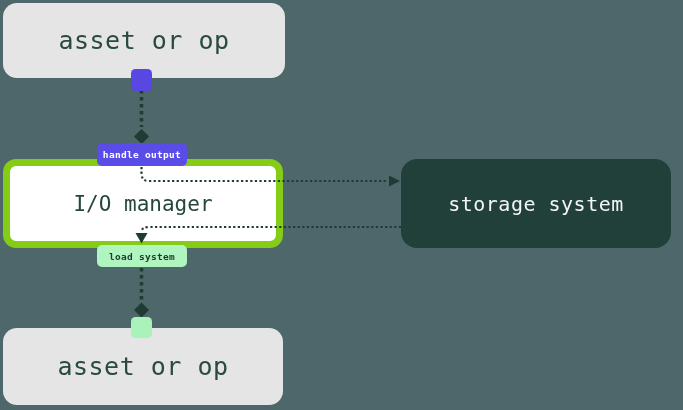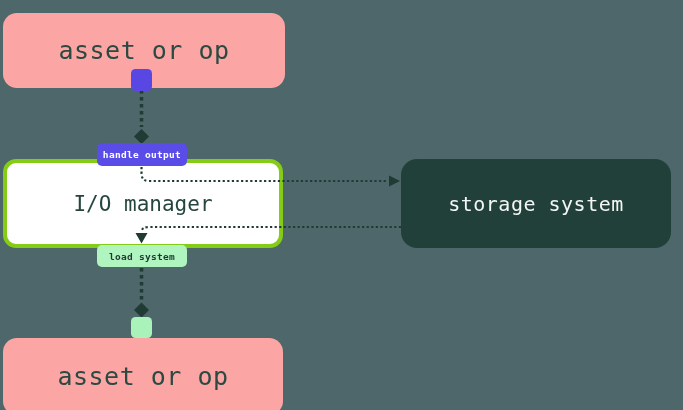--- a/index.html
+++ b/index.html
@@ -15,37 +15,36 @@
     position: absolute;
     display: flex;
     align-items: center;
     justify-content: center;
     box-sizing: border-box;
   }
   .asset-box {
     left: 3px;
     width: 282px;
     height: 75px;
-    background: #fca5a5;
+    background: #e5e5e5;
     border-radius: 14px;
     color: #2a4a41;
     font-size: 25px;
     letter-spacing: 0.5px;
     z-index: 1;
-    margin-top: 10px;
   }
   .asset-top { top: 3px; }
   .asset-bottom { top: 328px; width: 280px; height: 77px; }
   .io-box {
     left: 3px;
     top: 159px;
     width: 280px;
     height: 89px;
     background: #ffffff;
-    border: 4px solid #84cc16;
+    border: 7px solid #84cc16;
     border-radius: 13px;
     color: #25463e;
     font-size: 21px;
     z-index: 1;
   }
   .storage-box {
     left: 401px;
     top: 159px;
     width: 270px;
     height: 89px;

